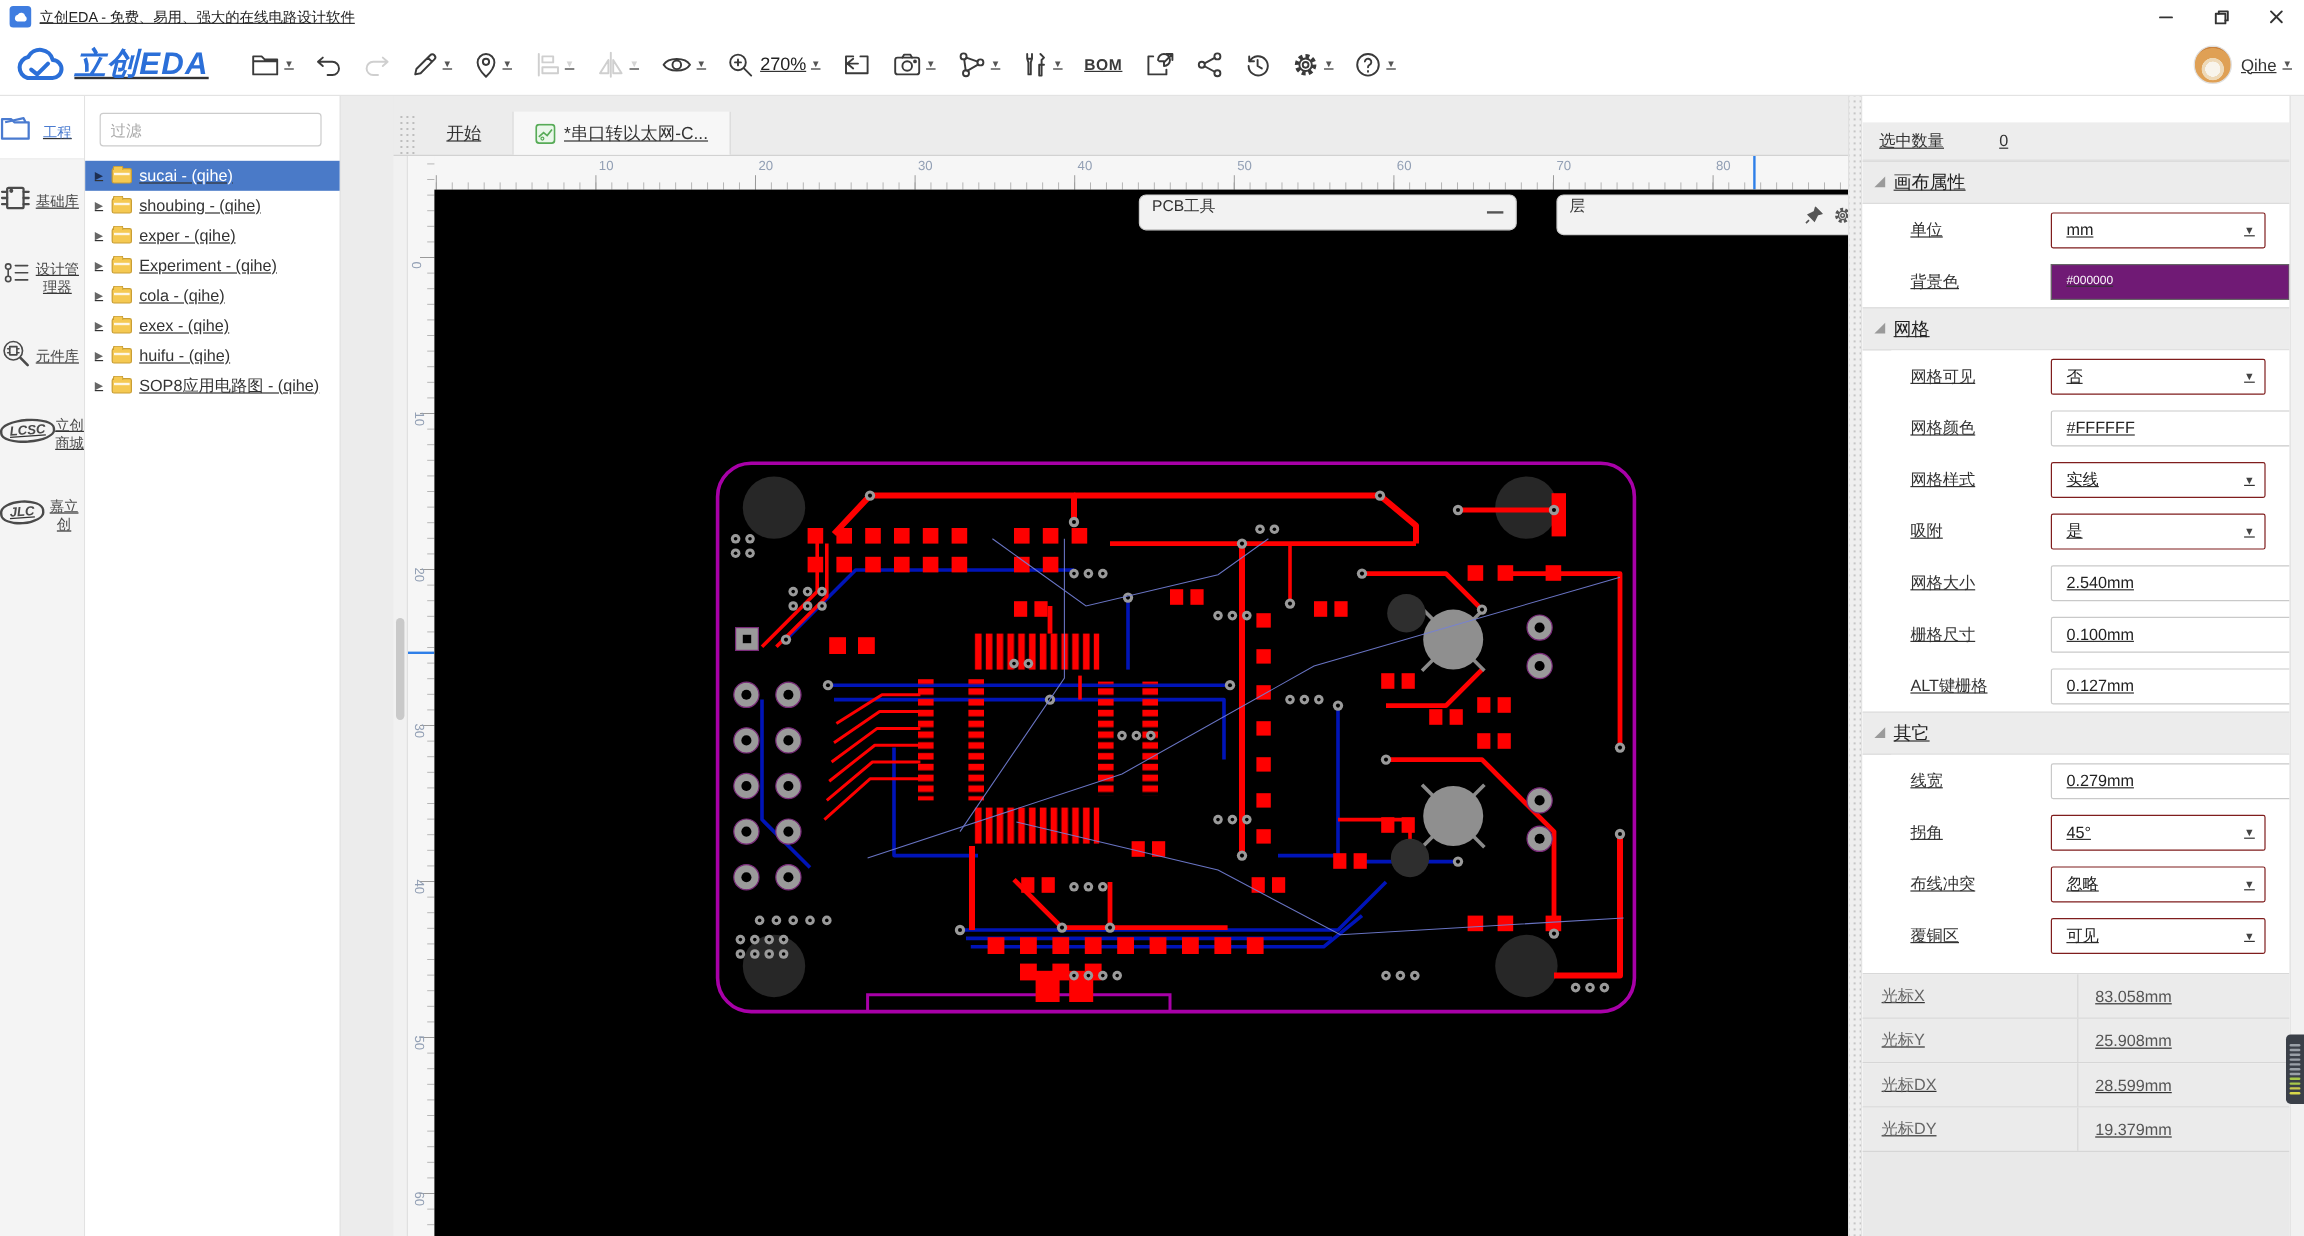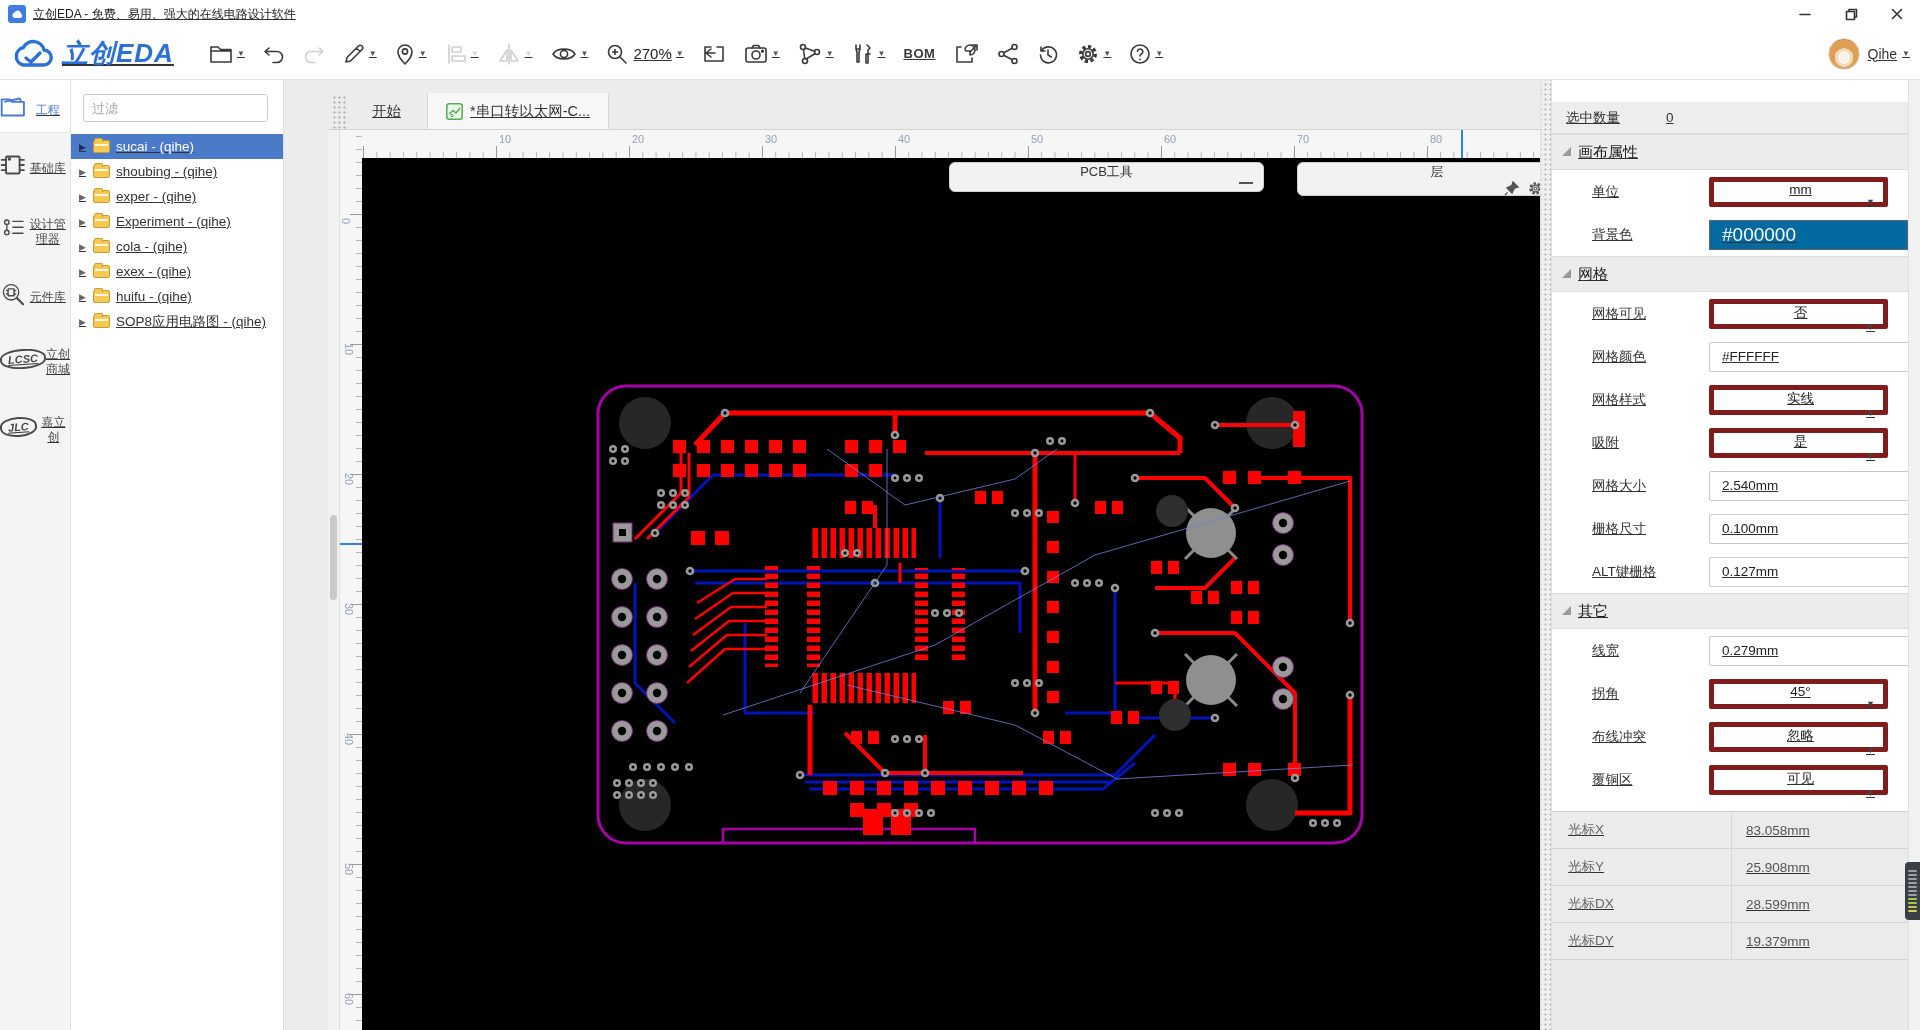--- a/index.html
+++ b/index.html
@@ -84,44 +84,44 @@
       repeating-linear-gradient(to bottom, transparent 0 129px, #9a9a9a 129px 130px),
       repeating-linear-gradient(to bottom, transparent 0 12px, #b5b5b5 12px 13px);
     background-size:12px 130px, 6px 13px; background-repeat:repeat-y; background-position:10px 85px, 16px 85px; }
   .vruler .rlab { position:absolute; left:3px; font-size:11px; color:#93a0b5; transform:rotate(90deg); transform-origin:center; }
   .vmark { position:absolute; left:0; height:2px; width:22px; background:#2e7fe8; }
 
   .canvas { position:absolute; left:34px; top:28px; right:0; bottom:0; background:#000; }
   .board { position:absolute; left:233px; top:225px; width:770px; height:463px; }
 
   .floatpanel { position:absolute; height:30px; background:#f2f2f2; border:1px solid #cfcfcf; border-radius:6px;
-    box-shadow:0 1px 4px rgba(0,0,0,.45); display:flex; align-items:center; padding:0 10px; color:#333;flex-direction:column; }
+    box-shadow:0 1px 4px rgba(0,0,0,.45); display:flex; padding:0 10px; color:#333; }
   .floatpanel .ptitle { font-size:13px; }
   .floatpanel .pbtns { margin-left:auto; display:flex; align-items:center; gap:9px; color:#555; }
   .floatpanel .pbtn { cursor:pointer; display:flex; }
   .resizegrip { position:absolute; right:1px; bottom:1px; width:11px; height:11px; border-bottom-right-radius:5px;
     background:repeating-linear-gradient(135deg, transparent 0 2px, #8fc1e8 2px 3.5px); }
 
   
   .gutter { width:12px; background:#efefef; border-left:1px solid #e0e0e0; border-right:1px solid #e0e0e0;
     background-image:radial-gradient(#c6c6c6 1px, transparent 1.2px); background-size:5px 5px; background-position:2px 2px; }
 
   
   .props { width:356px; background:#fff; display:flex; flex-direction:column; overflow:hidden; }
   .selrow { height:32px; background:#ededed; border-bottom:1px solid #dcdcdc; display:flex; align-items:center; padding-left:14px; font-size:13.5px; color:#333;margin-top:22px; }
   .selrow .selval { margin-left:46px; }
   .sechead { height:36px; background:#ececec; border-bottom:1px solid #dcdcdc; border-top:1px solid #dcdcdc; display:flex; align-items:center; padding-left:10px; font-size:15px; color:#222; }
   .sechead .tri { width:0; height:0; border-left:9px solid transparent; border-bottom:9px solid #9a9a9a; margin-right:7px; transform:translateY(-1px); }
   .prow { height:43px; display:flex; align-items:center; padding-left:16px; background:#fff;margin-left:24px; }
   .plabel { width:117px; font-size:13.5px; color:#333; flex:0 0 117px; }
-  .pselect { width:179px; height:30px; border:5px solid #7f1d1d; border-radius:2px; background:#fff; display:flex; align-items:center; padding:0 8px 0 12px; cursor:pointer;flex-direction:column; }
+  .pselect { width:179px; height:30px; border:1px solid #7f1d1d; border-radius:2px; background:#fff; display:flex; align-items:center; padding:0 8px 0 12px; cursor:pointer; }
   .pselect .sval { font-size:13.5px; color:#222; }
   .pselect .scaret { margin-left:auto; font-size:9px; color:#444; }
   .pinput { width:213px; height:30px; border:1px solid #c9c9c9; border-radius:2px; padding:0 12px; font-size:13.5px; color:#222; outline:none; font-family:inherit; }
-  .pcolor { width:213px; height:30px; border:1px solid #666; background:#0369a1; color:#fff; display:flex; align-items:center; padding-left:12px; font-size:19px; cursor:pointer; }
+  .pcolor { width:213px; height:30px; border:1px solid #666; background:#701a75; color:#fff; display:flex; align-items:center; padding-left:12px; font-size:10px; cursor:pointer; }
   .ctable { margin-top:10px; border-top:1px solid #cfcfcf; }
   .crow { height:37px; display:flex; background:#ebebeb; border-bottom:1px solid #d6d6d6; }
   .crow .cl { width:180px; display:flex; align-items:center; padding-left:16px; color:#666; border-right:1px solid #d6d6d6; font-size:13.5px; }
   .crow .cv { flex:1; display:flex; align-items:center; padding-left:14px; color:#555; font-size:13.5px; }
   .pfiller { flex:1; background:#e9e9e9; }
 
   
   .scrollcol { width:12px; background:#f1f1f1; border-left:1px solid #e0e0e0; position:relative; }
   .layerbar { position:absolute; right:0px; top:782px; width:15px; height:58px; background:#3a3f48; border-radius:4px 0 0 4px;
     display:flex; flex-direction:column; justify-content:center; gap:2px; padding:4px 3px; }

